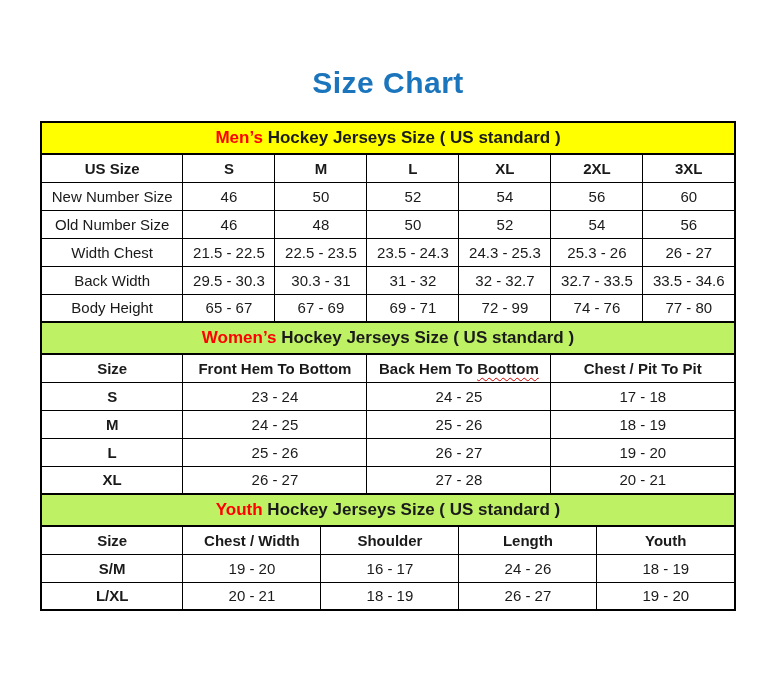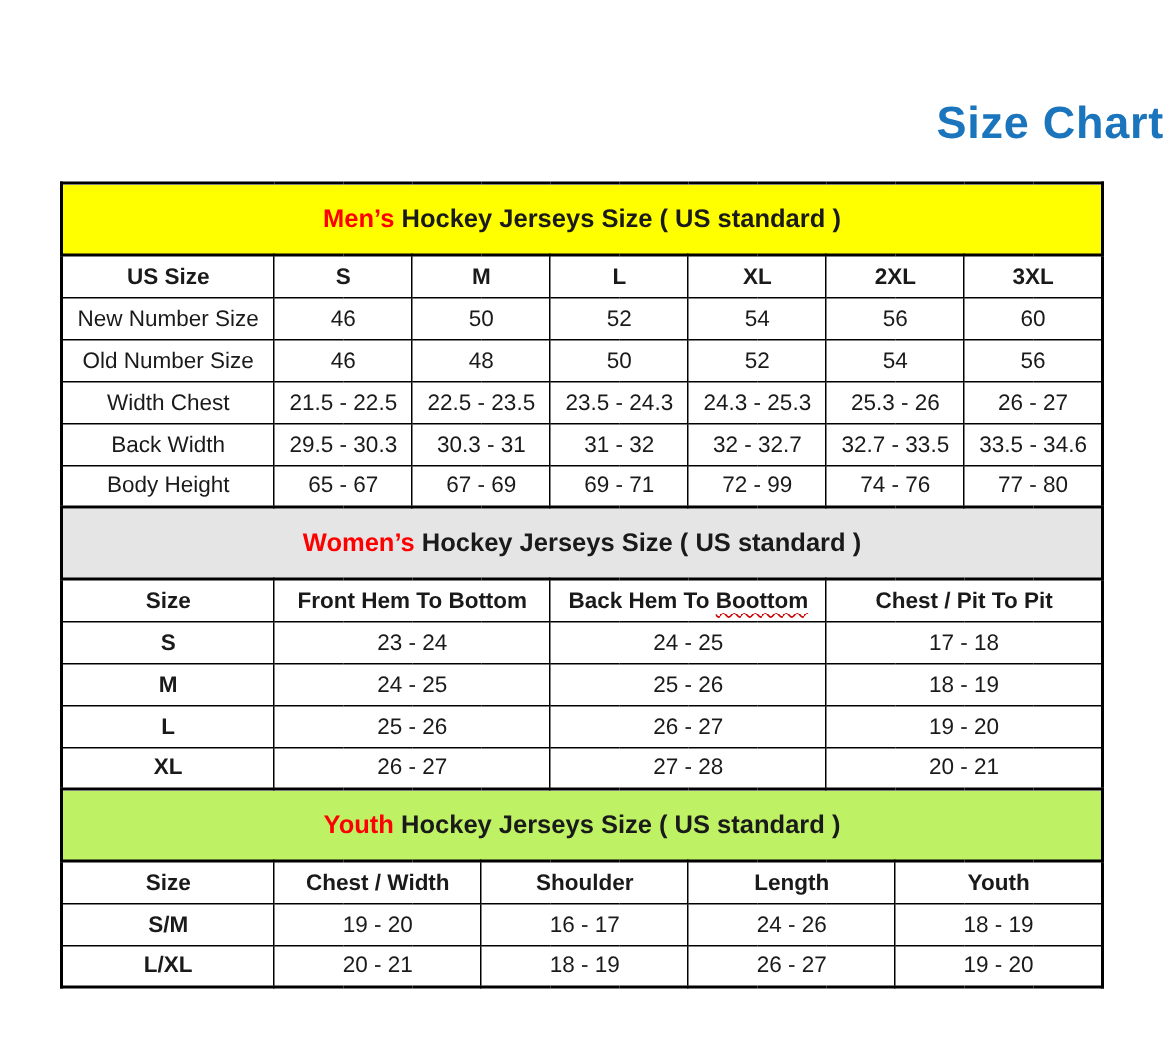--- a/index.html
+++ b/index.html
@@ -32,21 +32,21 @@
   }
   table.size-table td {
     border: 1.5px solid #000000;
     text-align: center;
     vertical-align: middle;
     font-size: 15px;
     padding: 0 2px;
     overflow: hidden;
     white-space: nowrap;
   }
-  tr.band-row { height: 48px; }
+  tr.band-row { height: 32px; }
   tr.band-row td {
     font-size: 17px;
     font-weight: bold;
     border: 2px solid #000000;
   }
   tr.header-row { height: 28px; }
   tr.header-row td { font-weight: bold; }
   tr.data-row { height: 28px; padding-left: 41px; }
   td.row-label { font-weight: normal; }
   tr.sec-womens td.row-label,
@@ -56,21 +56,21 @@
     text-decoration-line: underline;
     text-decoration-style: wavy;
     text-decoration-color: #cc0000;
     text-decoration-thickness: 1px;
     text-underline-offset: 3px;
   }
 </style>
 </head>
 <body>
 
-<h1 class="page-title" style="color: rgb(27, 117, 188); text-align: right;">Size Chart</h1>
+<h1 class="page-title" style="color: rgb(27, 117, 188);">Size Chart</h1>
 
 <table class="size-table">
   <colgroup>
       <col style="width: 142px;">
       <col style="width: 46px;">
       <col style="width: 46px;">
       <col style="width: 46px;">
       <col style="width: 46px;">
       <col style="width: 46px;">
       <col style="width: 46px;">
@@ -133,21 +133,21 @@
       <tr class="data-row sec-mens">
         <td class="row-label">Body Height</td>
         <td colspan="2">65 - 67</td>
         <td colspan="2">67 - 69</td>
         <td colspan="2">69 - 71</td>
         <td colspan="2">72 - 99</td>
         <td colspan="2">74 - 76</td>
         <td colspan="2">77 - 80</td>
       </tr>
       <tr class="band-row sec-womens">
-        <td colspan="13" style="background: #e5e5e5;"><span class="band-highlight" style="color: rgb(255, 0, 0);">Women’s</span> Hockey Jerseys Size ( US standard )</td>
+        <td colspan="13" style="background: #bef264;"><span class="band-highlight" style="color: rgb(255, 0, 0);">Women’s</span> Hockey Jerseys Size ( US standard )</td>
       </tr>
       <tr class="header-row sec-womens">
         <td colspan="1">Size</td>
         <td colspan="4">Front Hem To Bottom</td>
         <td colspan="4">Back Hem To <span class="squiggle">Boottom</span></td>
         <td colspan="4">Chest / Pit To Pit</td>
       </tr>
       <tr class="data-row sec-womens">
         <td class="row-label">S</td>
         <td colspan="4">23 - 24</td>

